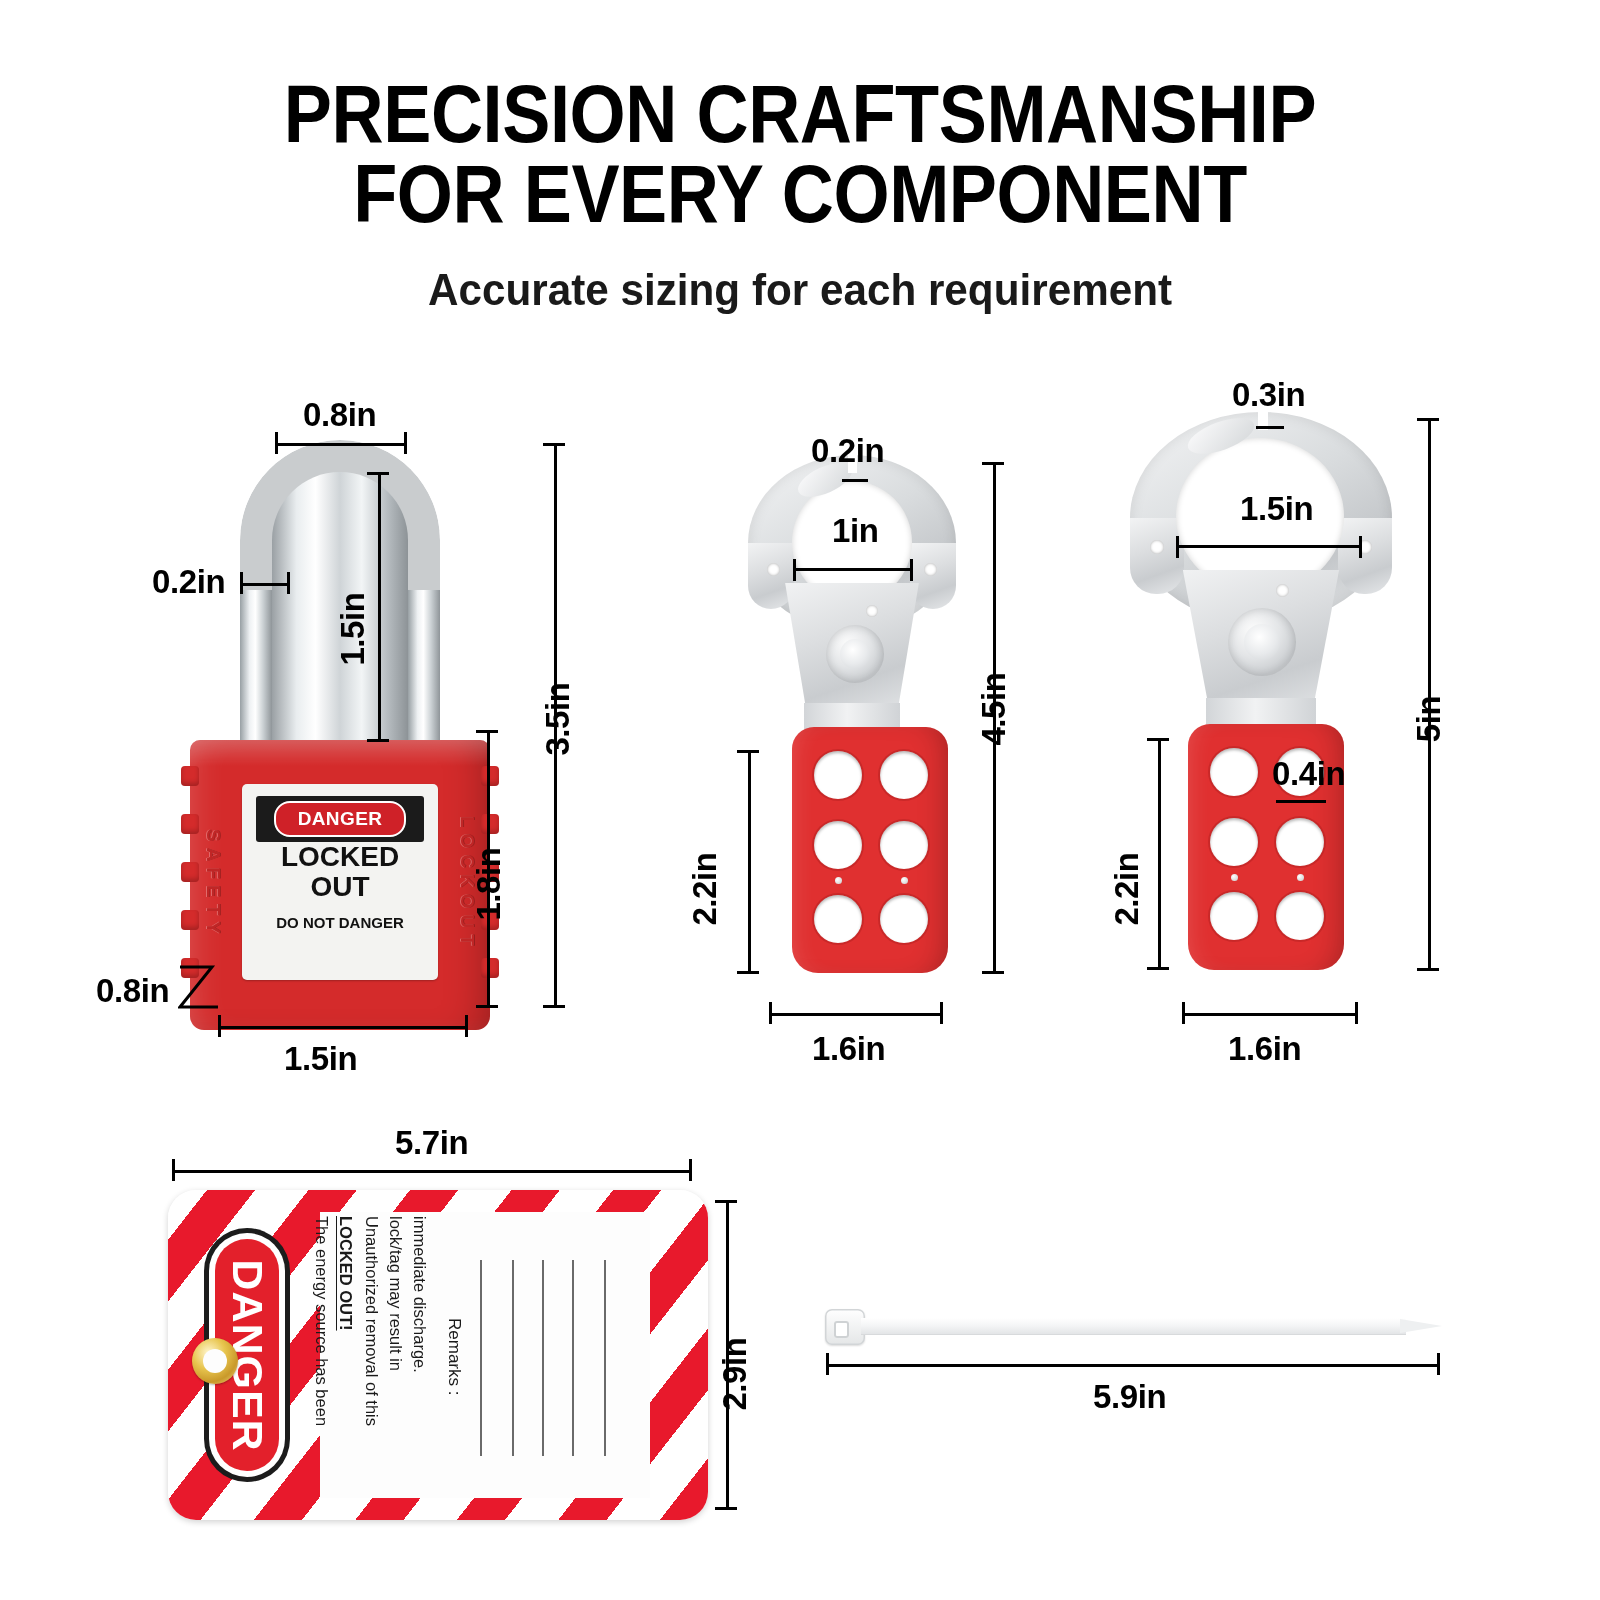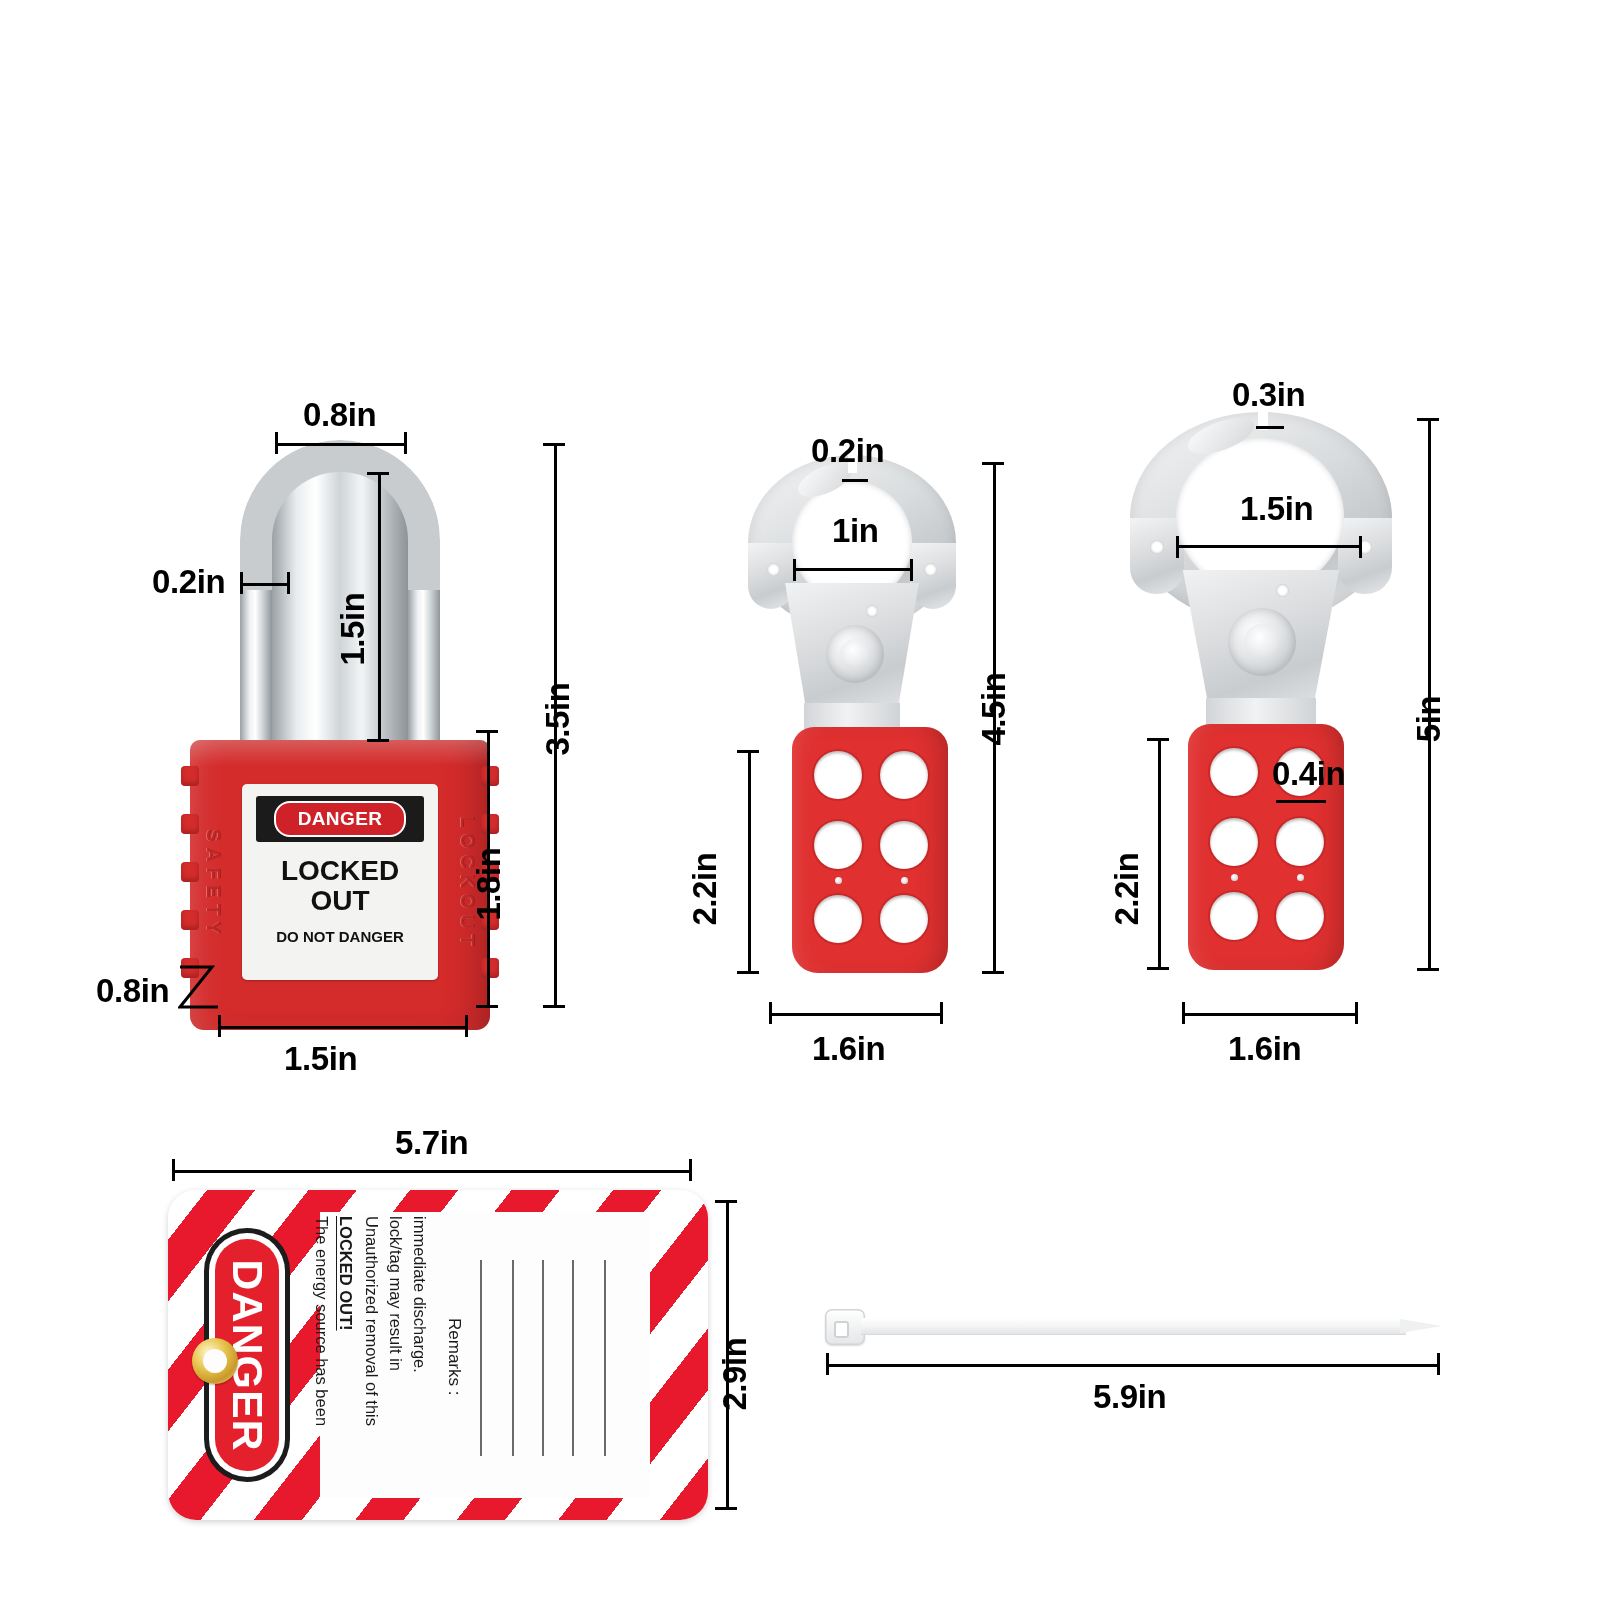--- a/index.html
+++ b/index.html
@@ -111,21 +111,21 @@
   .lbl-bar{
     margin-top:12px;width:168px;height:46px;background:#1b1b1b;border-radius:3px;
     display:flex;align-items:center;justify-content:center;
   }
   .lbl-pill{
     width:128px;height:32px;background:#cf2128;border-radius:16px;
     border:2.5px solid #ffffff;
     display:flex;align-items:center;justify-content:center;
     color:#fff;font-weight:bold;font-size:19px;letter-spacing:0.4px;
   }
-  .lbl-l1{margin-top:14px;font-weight:bold;font-size:28px;color:#111;line-height:1.08;text-align:center;}
+  .lbl-l1{font-weight:bold;font-size:28px;color:#111;line-height:1.08;text-align:center;}
   .lbl-l3{margin-top:12px;font-weight:bold;font-size:15px;color:#111;}
 
   
   .hasp{position:absolute;}
   .jaw{position:absolute;}
   .jaw-plate{
     position:absolute;
     background:linear-gradient(160deg,#f2f3f4 0%,#dcdee0 40%,#c9cccf 70%,#e6e8ea 100%);
   }
   .jaw-ring-outer{
@@ -241,20 +241,25 @@
     position:absolute;left:575px;top:14px;width:0;height:0;
     border-top:7.5px solid transparent;border-bottom:7.5px solid transparent;
     border-left:42px solid #eef0f1;
   }
 </style>
 </head>
 <body>
 
 <div class="stage">
 
+  <div class="head-wrap">
+    <div class="h1">PRECISION CRAFTSMANSHIP</div>
+    <div class="h1">FOR EVERY COMPONENT</div>
+    <div class="h2">Accurate sizing for each requirement</div>
+  </div>
 
   <div id="padlock">
 
     <div class="shackle">
       <div class="arc"></div>
       <div class="sh-leg l"></div>
       <div class="sh-leg r"></div>
     </div>
 
     <div class="body">

